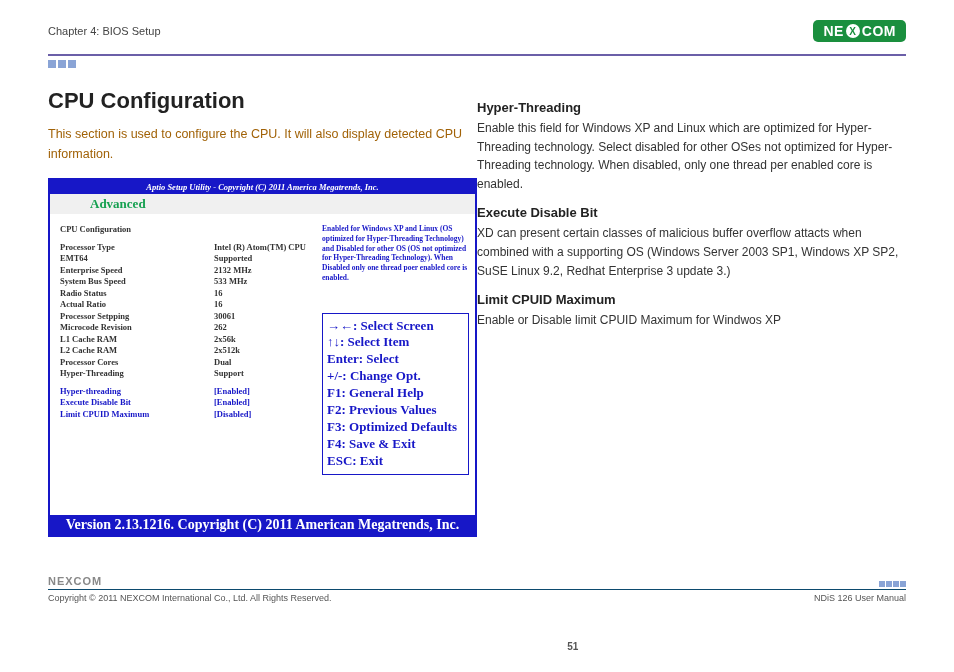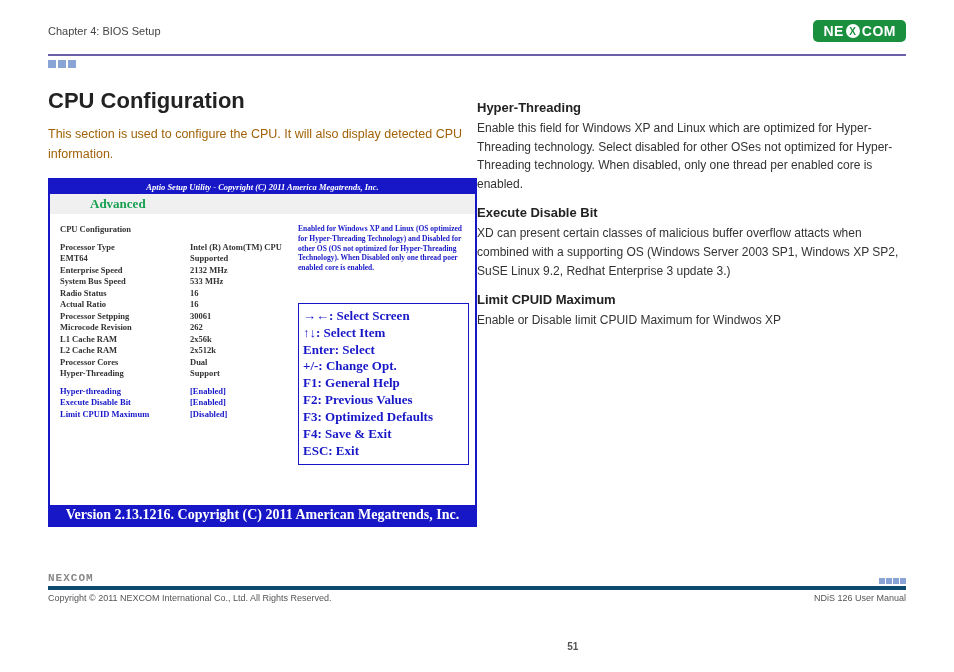--- a/index.html
+++ b/index.html
@@ -85,21 +85,21 @@
     font-size: 13px;
   }
   .bios-tabs .active { color: #15a050; font-weight: bold; margin-left: 30px;}
   .bios-body {
     display: flex;
     background: #fff;
     padding: 10px 6px 40px 10px;
     position: relative;
   }
   .bios-left { flex: 0 0 130px; }
-  .bios-mid { flex: 0 0 100px; }
+  .bios-mid { flex: 0 0 100px; margin-left: 24px; }
   .bios-right { flex: 1; padding-left: 8px; }
   .bios-row { line-height: 1.35; font-weight: bold; }
   .bios-heading { font-weight: bold; margin-bottom: 8px; }
   .bios-blue { color: #1717c7; }
   .bios-help {
     color: #1717c7;
     font-weight: bold;
     font-size: 7.5px;
     line-height: 1.3;
   }
@@ -123,23 +123,22 @@
 
   
   .footer {
     position: absolute;
     left: 48px; right: 48px; bottom: 20px;
   }
   .footer-top {
     display: flex;
     justify-content: space-between;
     align-items: flex-end;
-    border-bottom: 4px solid #0c4a6e;
+    border-bottom: 1px solid #0c4a6e;
     padding-bottom: 2px;
-    font-family: Liberation Mono, monospace;
   }
   .logo-bottom {
     font-weight: bold;
     color: #888;
     font-size: 11px;
     letter-spacing: 1px;
   }
   .footer-dots { display:flex; gap:1px; }
   .footer-dots span { width:6px; height:6px; background:#8aa4d6; }
   .footer-line {

